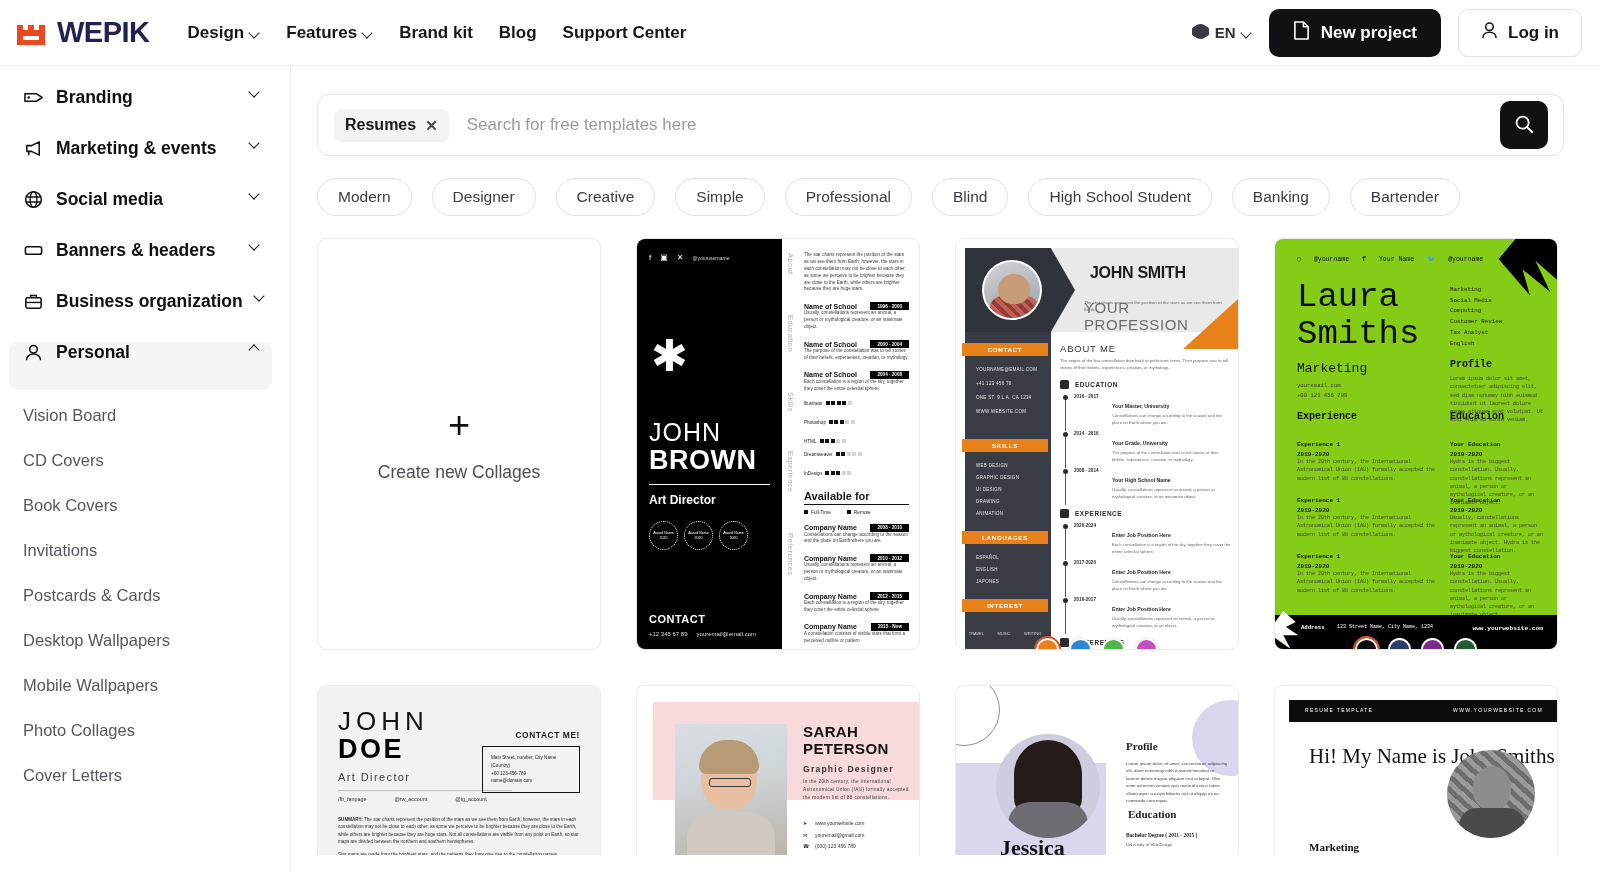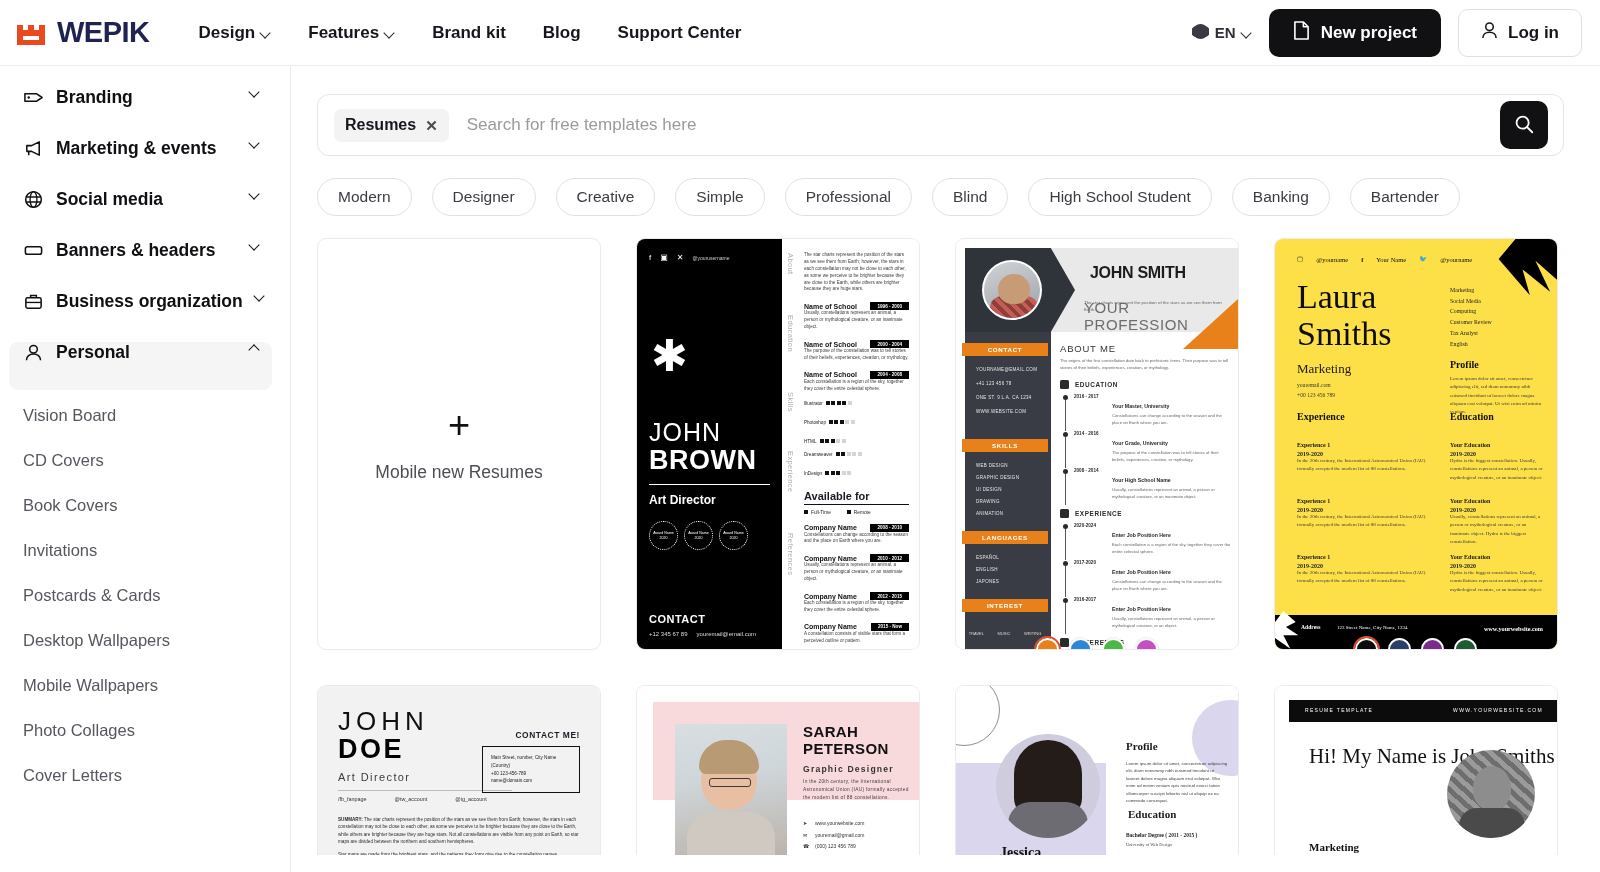--- a/index.html
+++ b/index.html
@@ -22,21 +22,20 @@
     position:relative; background:#fff;
   }
   .logo{ display:flex; align-items:center; gap:9px; margin-right:38px; cursor:pointer;}
   .logo-mark{ width:34px;height:34px; position:relative; }
   .logo-text{ font-size:29px; font-weight:800; color:#1f2351; letter-spacing:-0.5px; font-family:"Liberation Sans",sans-serif; }
   .nav{ display:flex; align-items:center; gap:26px; }
   .nav-item{
     display:flex;align-items:center;gap:6px;
     font-size:17px; font-weight:700; color:#16161d; cursor:pointer;
     white-space:nowrap;
-    margin-left:11px;
   }
   .chev{ display:inline-block; width:10px;height:10px; position:relative; }
   .chev::before{
     content:""; position:absolute; left:0; top:1px;
     width:7px;height:7px; border-right:1.8px solid #16161d; border-bottom:1.8px solid #16161d;
     transform:rotate(45deg);
   }
   .chev.up::before{ transform:rotate(-135deg); top:4px; }
   .chev.thin::before{ border-width:1.5px; border-color:#2b2b33; }
   .header-right{ margin-left:auto; display:flex; align-items:center; gap:17px; }
@@ -168,21 +167,21 @@
   .t3-ico{ width:9px;height:9px;background:#2a2a2a; border-radius:1.5px; display:inline-block;}
   .t3-item{ display:flex; gap:8px; margin-bottom:5px; position:relative; padding-left:14px;}
   .t3-item::before{ content:""; position:absolute; left:3px; top:1px; width:5px;height:5px;border-radius:50%;background:#2a2a2a;}
   .t3-item::after{ content:""; position:absolute; left:5px; top:6px; bottom:-5px; width:1px; background:#555;}
   .t3-yr{ width:30px; font-size:4.6px; font-weight:700; color:#2a2a2a; flex:0 0 30px;}
   .t3-ttl{ font-size:5.2px; font-weight:700; color:#1f1f1f;}
   .t3-txt{ font-size:4.2px; color:#666; line-height:1.55; margin-top:1px;}
   .t3-interest{ position:absolute; left:6px; width:86px; display:flex; justify-content:space-around; color:#d8d8d8; font-size:4px;}
 
   
-  .t4{ width:100%;height:100%; background:#fde047; position:relative; overflow:hidden; font-family:Liberation Serif, serif;}
+  .t4{ width:100%;height:100%; background:#84cc16; position:relative; overflow:hidden; font-family:Liberation Mono, monospace;}
   .t4-social{ position:absolute; top:16px; left:22px; display:flex; gap:13px; font-size:6.5px; align-items:center; color:#111;}
   .t4-name{ position:absolute; left:22px; top:40px; font-size:34px; line-height:1.08; color:#0d0d0d;}
   .t4-role{ position:absolute; left:22px; top:122px; font-size:13px; color:#1a1a1a;}
   .t4-cont{ position:absolute; left:22px; top:142px; font-size:5.6px; color:#3a3a3a; line-height:1.7;}
   .t4-tags{ position:absolute; left:175px; top:46px; font-size:5.8px; line-height:1.85; color:#222;}
   .t4-h{ font-weight:700; font-size:10px; color:#111; }
   .t4-blk{ position:absolute; font-size:5px; color:#3c3c3c; line-height:1.65;}
   .t4-brush{ position:absolute; right:-6px; top:-4px; width:92px;height:86px;
       background:#000; clip-path:polygon(52% 0,100% 0,100% 58%,70% 30%,86% 66%,56% 40%,64% 70%,30% 28%);}
   .t4-foot{ position:absolute; left:0; right:0; bottom:0; height:34px; background:#000; color:#fff;}
@@ -221,21 +220,21 @@
   .t7-lav{ position:absolute; left:0; bottom:0; width:150px; height:92px; background:#d9d6ee;}
   .t7-circ{ position:absolute; right:-30px; top:14px; width:76px;height:76px; border-radius:50%; background:#d9d6ee;}
   .t7-ring{ position:absolute; left:-28px; top:-12px; width:72px;height:72px;border-radius:50%; border:1px solid #8e8e8e;}
   .t7-ph{ position:absolute; left:40px; top:48px; width:104px;height:104px;border-radius:50%; background:#cfccdd; overflow:hidden;}
   .t7-ph::before{ content:""; position:absolute; left:26px; top:16px; width:52px;height:62px;border-radius:50% 50% 44% 44%; background:#e8c6ab;}
   .t7-ph::after{ content:""; position:absolute; left:12px; bottom:0; width:80px;height:36px;border-radius:22px 22px 0 0; background:#6c6c72;}
   .t7-hair{ position:absolute; left:18px; top:6px; width:68px;height:78px;border-radius:34px 34px 20px 20px; background:#241c18;}
   .t7-h{ position:absolute; font-weight:700; font-size:11px; color:#1a1a1a; font-family:"Liberation Serif",serif;}
   .t7-h::after{ content:""; position:absolute; left:0; right:-22px; bottom:-3px; height:4px; background:#d9d6ee; z-index:-1;}
   .t7-p{ position:absolute; font-size:4.4px; color:#444; line-height:1.7;}
-  .t7-nm{ position:absolute; left:44px; bottom:-6px; font-size:14px; font-weight:700; font-family:"Liberation Serif",serif; color:#111;}
+  .t7-nm{ position:absolute; left:44px; bottom:-6px; font-size:22px; font-weight:700; font-family:"Liberation Serif",serif; color:#111;}
 
   .t8{ width:100%;height:100%; background:#fff; position:relative; overflow:hidden; font-family:"Liberation Serif",serif;}
   .t8-top{ position:absolute; left:14px; right:0; top:14px; height:22px; background:#0c0c0c; color:#fff;}
   .t8-tl{ position:absolute; left:16px; top:7px; font-size:5px; letter-spacing:1.3px; font-family:"Liberation Sans",sans-serif;}
   .t8-tr{ position:absolute; right:14px; top:7px; font-size:5px; letter-spacing:1.3px; font-family:"Liberation Sans",sans-serif;}
   .t8-n{ position:absolute; left:34px; top:56px; font-size:21px; line-height:1.35; color:#111;}
   .t8-r{ position:absolute; left:34px; top:155px; font-size:11px; font-weight:700; color:#111;}
   .t8-ph{ position:absolute; right:22px; top:64px; width:88px;height:88px;border-radius:50%; overflow:hidden;
       background:repeating-linear-gradient(42deg,#9a9a9a 0 5px,#6e6e6e 5px 10px);}
   .t8-ph::before{ content:""; position:absolute; left:26px; top:16px; width:38px;height:44px;border-radius:50% 50% 44% 44%; background:#8d8d8d;}
@@ -410,21 +409,21 @@
       <div class="pill">Blind</div>
       <div class="pill">High School Student</div>
       <div class="pill">Banking</div>
       <div class="pill">Bartender</div>
     </div>
 
     <div class="grid">
 
       <div class="card plain">
         <div class="plus">+</div>
-        <div class="create-label">Mobile new Resumes</div>
+        <div class="create-label">Create new Collages</div>
       </div>
 
       <div class="card">
         <div class="t2">
           <div class="t2-l">
             <div class="t2-social">
               <span>f</span>
               <span>▣</span>
               <span>✕</span>
               <span style="font-size:5px;color:#cfcfcf">@yourusername</span>

